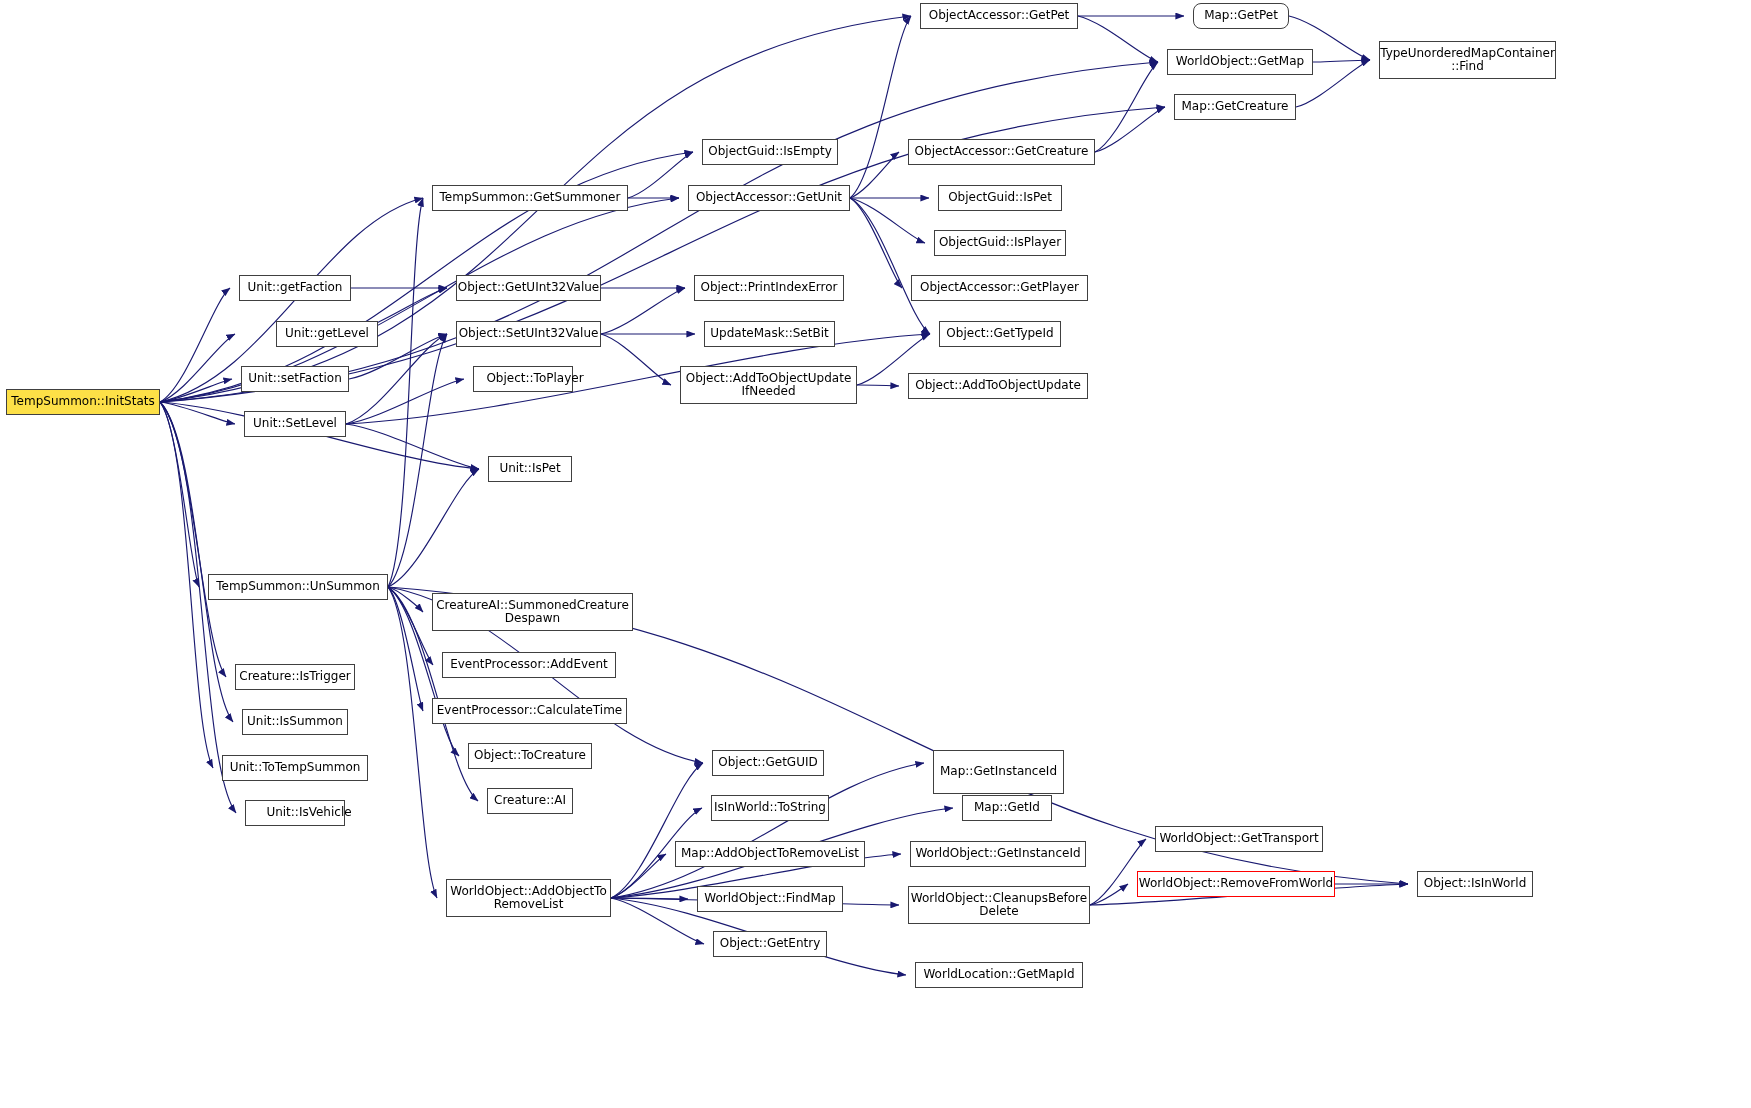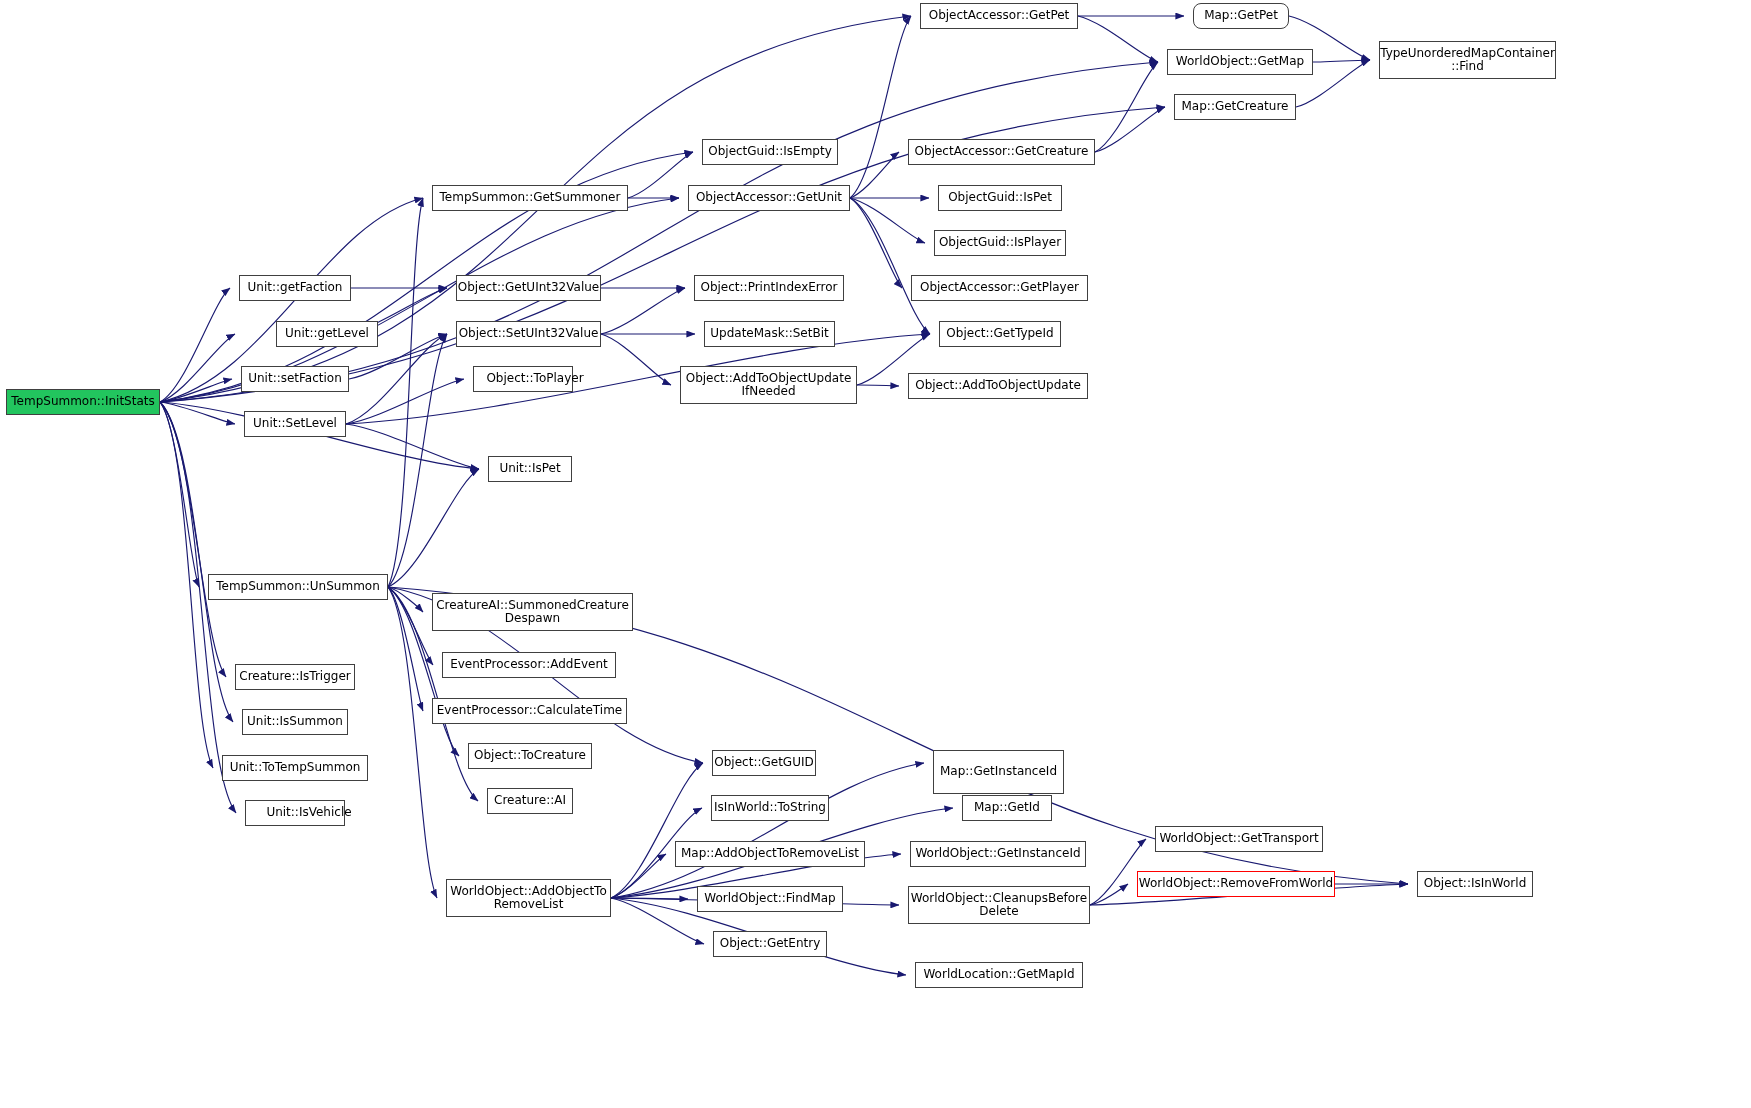--- a/index.html
+++ b/index.html
@@ -4,21 +4,21 @@
 <title>TempSummon::InitStats call graph</title>
 <style>
   html,body{margin:0;padding:0;background:#ffffff;}
   #canvas{position:relative;width:1751px;height:1108px;background:#ffffff;
           font-family:"DejaVu Sans","Liberation Sans",sans-serif;overflow:hidden;}
   svg#edges{position:absolute;left:0;top:0;width:1751px;height:1108px;pointer-events:none;}
   .node{position:absolute;box-sizing:border-box;display:flex;align-items:center;
         justify-content:center;text-align:center;background:#ffffff;
         border:1px solid #404040;color:#000000;font-size:12px;line-height:1.12;
         padding:1px 4px;white-space:pre-line;}
-  .node.root{background:#22c55e;border-color:#404040;}
+  .node.root{background:#fde047;border-color:#404040;}
   .node.highlight{border:1.6px solid #ff0000;}
 </style>
 </head>
 <body>
 
 <div id="canvas">
   <svg id="edges">
     <defs>
       <marker id="arrow" markerWidth="9" markerHeight="7" refX="8.6" refY="3.5" orient="auto" markerUnits="userSpaceOnUse">
         <path d="M0,0 L9,3.5 L0,7 z" fill="#191970"></path>
@@ -131,21 +131,21 @@
       <div class="node" style="left: 939px; top: 321px; width: 122px; height: 26px;">Object::GetTypeId</div>
       <div class="node" style="left: 908px; top: 373px; width: 180px; height: 26px;">Object::AddToObjectUpdate</div>
       <div class="node" style="left: 432px; top: 593px; width: 201px; height: 38px;">CreatureAI::SummonedCreature
 Despawn</div>
       <div class="node" style="left: 442px; top: 652px; width: 174px; height: 26px;">EventProcessor::AddEvent</div>
       <div class="node" style="left: 432px; top: 698px; width: 195px; height: 26px;">EventProcessor::CalculateTime</div>
       <div class="node" style="left: 468px; top: 743px; width: 124px; height: 26px;">Object::ToCreature</div>
       <div class="node" style="left: 487px; top: 788px; width: 86px; height: 26px;">Creature::AI</div>
       <div class="node" style="left: 446px; top: 879px; width: 165px; height: 38px;">WorldObject::AddObjectTo
 RemoveList</div>
-      <div class="node" style="left: 712px; top: 750px; width: 104px; height: 26px;">Object::GetGUID</div>
+      <div class="node" style="left: 712px; top: 750px; width: 112px; height: 26px;">Object::GetGUID</div>
       <div class="node" style="left: 711px; top: 795px; width: 118px; height: 26px;">IsInWorld::ToString</div>
       <div class="node" style="left: 675px; top: 841px; width: 190px; height: 26px;">Map::AddObjectToRemoveList</div>
       <div class="node" style="left: 697px; top: 886px; width: 146px; height: 26px;">WorldObject::FindMap</div>
       <div class="node" style="left: 713px; top: 931px; width: 114px; height: 26px;">Object::GetEntry</div>
       <div class="node" style="left: 933px; top: 750px; width: 131px; height: 44px;">Map::GetInstanceId</div>
       <div class="node" style="left: 962px; top: 795px; width: 90px; height: 26px;">Map::GetId</div>
       <div class="node" style="left: 910px; top: 841px; width: 176px; height: 26px;">WorldObject::GetInstanceId</div>
       <div class="node" style="left: 908px; top: 886px; width: 182px; height: 38px;">WorldObject::CleanupsBefore
 Delete</div>
       <div class="node" style="left: 915px; top: 962px; width: 168px; height: 26px;">WorldLocation::GetMapId</div>

